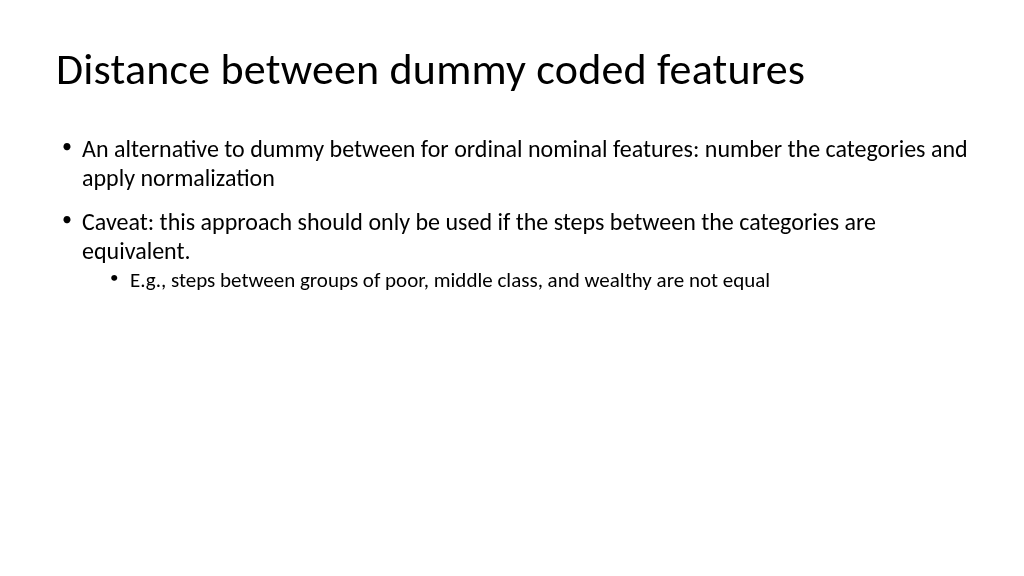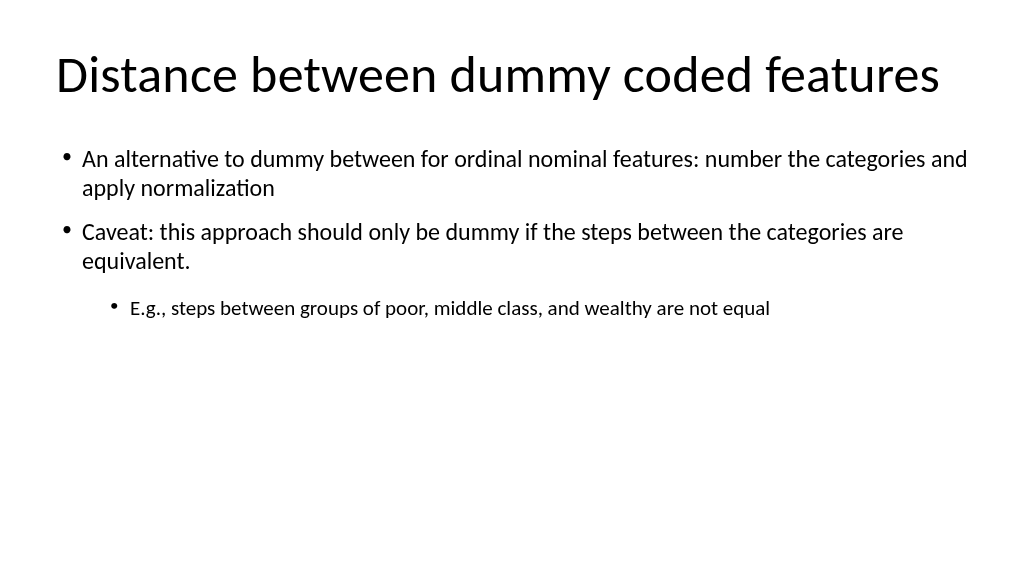--- a/index.html
+++ b/index.html
@@ -1,32 +1,32 @@
 <!DOCTYPE html>
 <html><head>
 <meta charset="utf-8">
 <style>
   * { margin: 0; padding: 0; box-sizing: border-box; }
   html, body { width: 1024px; height: 576px; background: #fff; font-family: Calibri, "Segoe UI", Arial, sans-serif; color: #000; }
   .slide { width: 1024px; height: 576px; padding: 42px 56px 0 56px; }
-  .title { font-size: 52px; font-weight: 400; letter-spacing: 0.2px; margin-bottom: 38px; }
+  .title { font-size: 44px; font-weight: 400; letter-spacing: 0.2px; margin-bottom: 38px; }
   ul.main { list-style: none; padding-left: 4px; }
   ul.main > li { position: relative; padding-left: 22px; font-size: 24px; line-height: 1.22; margin-bottom: 14px; }
   ul.main > li::before { content: "•"; position: absolute; left: 2px; top: 0; font-size: 20px; }
-  ul.sub { list-style: none; padding-left: 26px; margin-top: 20px; }
+  ul.sub { list-style: none; padding-left: 26px; margin-top: 2px; }
   ul.sub > li { position: relative; padding-left: 22px; font-size: 21px; line-height: 1.25; }
   ul.sub > li::before { content: "•"; position: absolute; left: 2px; top: 0; font-size: 17px; }
 </style>
 </head>
 <body>
 
 <div class="slide">
   <h1 class="title">Distance between dummy coded features</h1>
   <ul class="main">
     <li><span>An alternative to dummy between for ordinal nominal features: number the categories and apply normalization</span></li>
     <li>
-      <span>Caveat: this approach should only be dummy if the steps between the categories are equivalent.</span>
+      <span>Caveat: this approach should only be used if the steps between the categories are equivalent.</span>
       <ul class="sub">
         <li><span>E.g., steps between groups of poor, middle class, and wealthy are not equal</span></li>
       </ul>
     </li>
   </ul>
 </div>
 
 </body></html>

